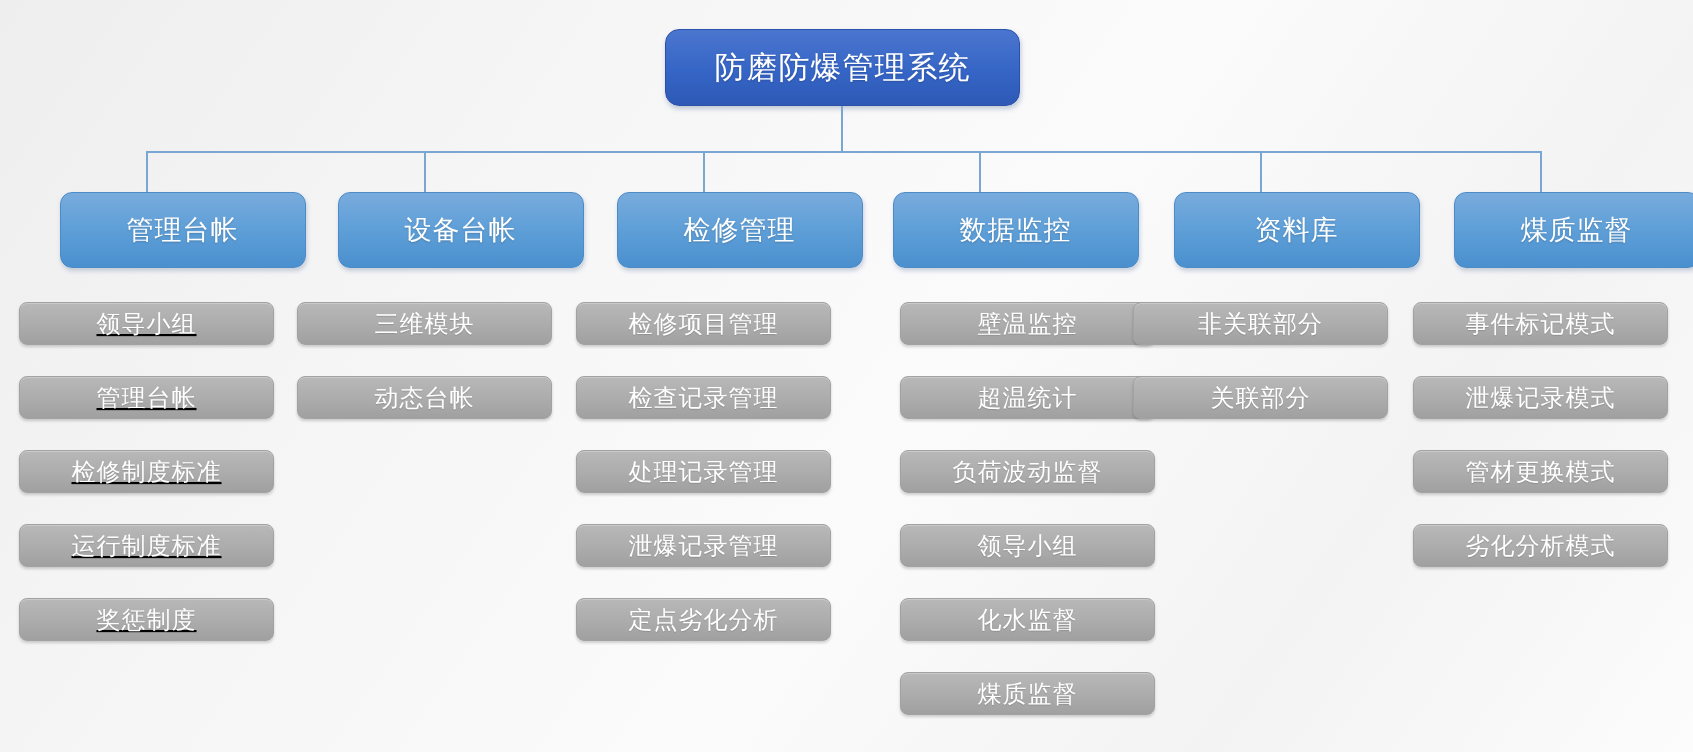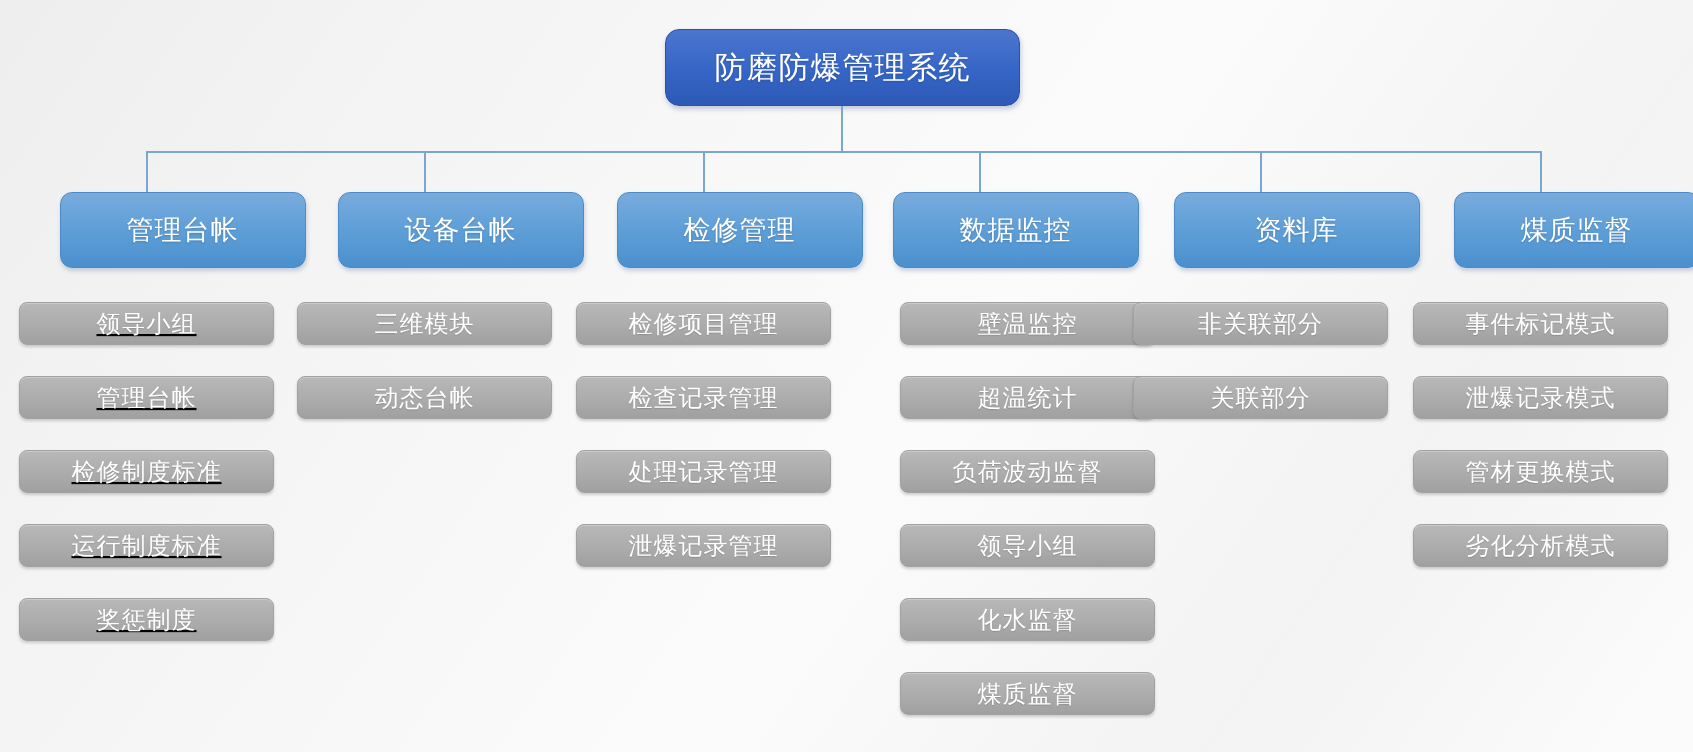--- a/index.html
+++ b/index.html
@@ -94,20 +94,21 @@
       <div class="column" style="left: 297px;">
         <div class="leaf">三维模块</div>
         <div class="leaf">动态台帐</div>
       </div>
       <div class="node branch-header" style="left: 580.5px;">检修管理</div>
       <div class="column" style="left: 576px;">
         <div class="leaf">检修项目管理</div>
         <div class="leaf">检查记录管理</div>
         <div class="leaf">处理记录管理</div>
         <div class="leaf">泄爆记录管理</div>
+        <div class="leaf">定点劣化分析</div>
       </div>
       <div class="node branch-header" style="left: 856.5px;">数据监控</div>
       <div class="column" style="left: 900px;">
         <div class="leaf">壁温监控</div>
         <div class="leaf">超温统计</div>
         <div class="leaf">负荷波动监督</div>
         <div class="leaf">领导小组</div>
         <div class="leaf">化水监督</div>
         <div class="leaf">煤质监督</div>
       </div>

